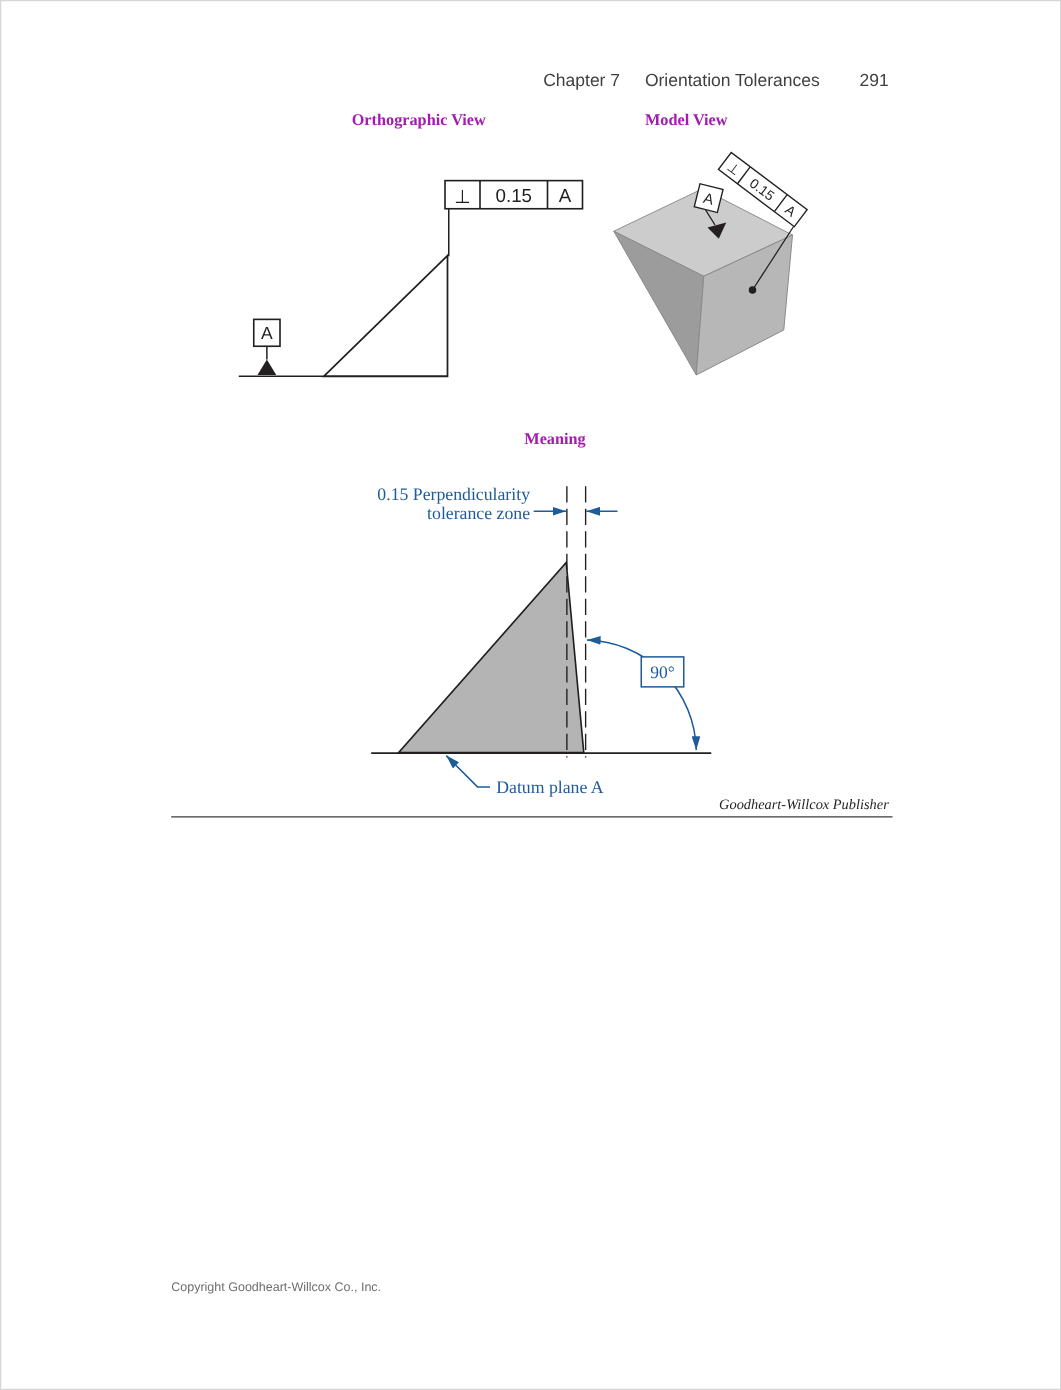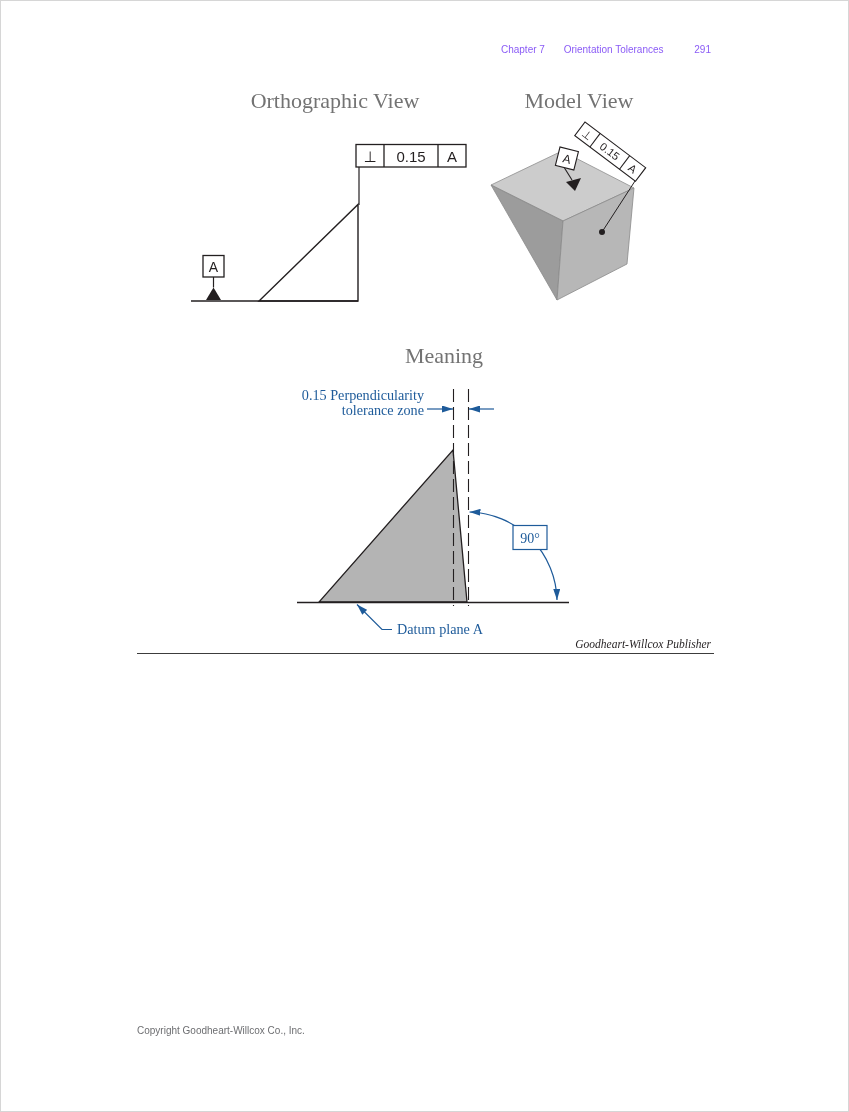--- a/index.html
+++ b/index.html
@@ -1,22 +1,22 @@
 <!DOCTYPE html>
 <html><head>
 <meta charset="utf-8">
 <style>
   html,body{margin:0;padding:0;background:#ffffff;}
   .page{position:relative;width:849px;height:1112px;background:#ffffff;border:1px solid #d6d6d6;
         box-sizing:border-box;font-family:"Liberation Sans",sans-serif;overflow:hidden;}
-  .header{position:absolute;top:43px;right:137px;font-size:10px;color:#8b5cf6;white-space:nowrap;}
+  .header{position:absolute;top:55px;right:137px;font-size:14px;color:#404040;white-space:nowrap;}
   .header .chap{margin-right:16px;}
   .header .pg{margin-left:28px;}
   .view-title{position:absolute;transform:translateX(-50%);font-family:"Liberation Serif",serif;
-              font-weight:400;font-size:22px;color:#737373;white-space:nowrap;}
+              font-weight:700;font-size:13px;color:#a21caf;white-space:nowrap;}
   svg.canvas{position:absolute;left:0;top:0;}
   .svgtxt{font-family:"Liberation Sans",sans-serif;fill:#231f20;}
   .fcftxt{font-family:"DejaVu Sans",sans-serif;fill:#231f20;}
   .ann{font-family:"Liberation Serif",serif;fill:#1e5b9a;}
   .credit{position:absolute;top:637px;right:137px;font-family:Liberation Serif, serif;
           font-style:italic;font-size:11.5px;color:#231f20;}
   .rule{position:absolute;left:136px;top:652px;width:577px;height:1px;background:#3c3c3c;}
   .caption{position:absolute;left:136px;top:657px;font-size:14.5px;color:#231f20;white-space:nowrap;}
   .caption .lbl{font-weight:700;color:#0079c1;}
   .footer{position:absolute;left:136px;top:1024px;font-size:10px;color:#6d6e71;}
@@ -26,21 +26,21 @@
 
 <div class="page">
 
   <div class="header">
     <span class="chap">Chapter 7</span>
     <span>Orientation Tolerances</span>
     <span class="pg">291</span>
   </div>
 
   <div class="view-title" style="left:334px;top:87px;">Orthographic View</div>
-  <div class="view-title" style="left:578px;top:87px;">Model View</div>
+  <div class="view-title" style="left:548px;top:87px;">Model View</div>
   <div class="view-title" style="left:443px;top:342px;">Meaning</div>
 
   <svg class="canvas" width="849" height="1112" viewBox="0 0 849 1112">
     <defs>
       <marker id="arrB" viewBox="0 0 11 7" refX="11" refY="3.5" markerWidth="11" markerHeight="7" markerUnits="userSpaceOnUse" orient="auto-start-reverse">
         <path d="M0,0 L11,3.5 L0,7 Z" fill="#1e5b9a"></path>
       </marker>
     </defs>
 
     <g>

